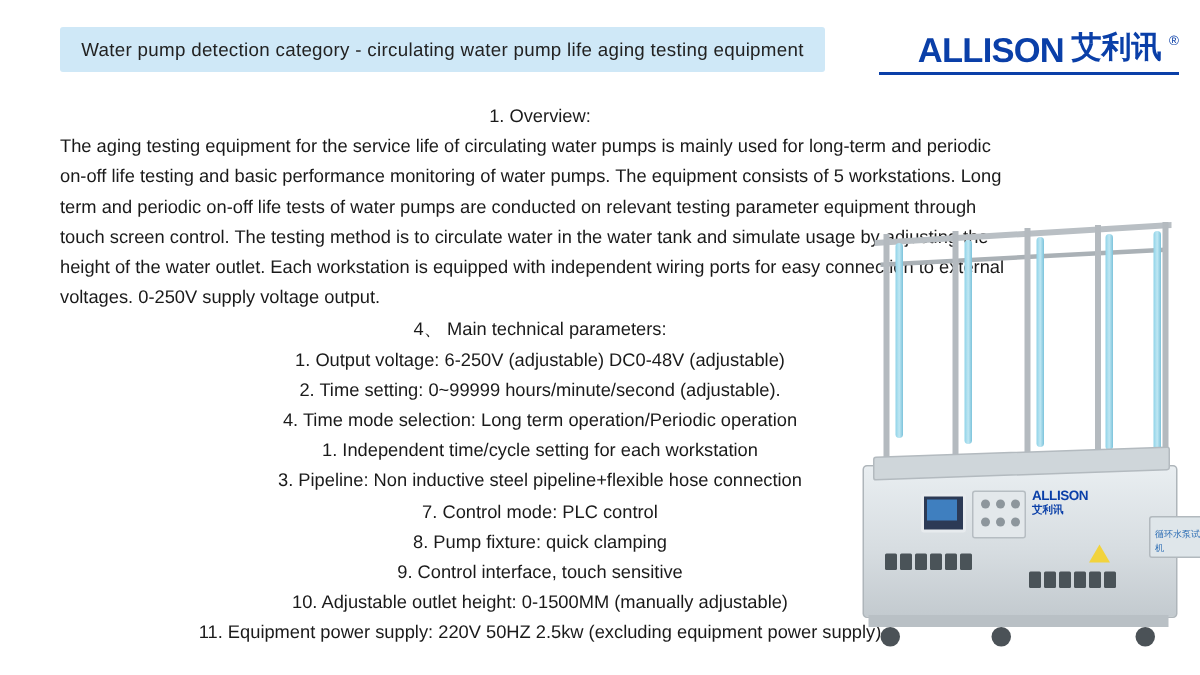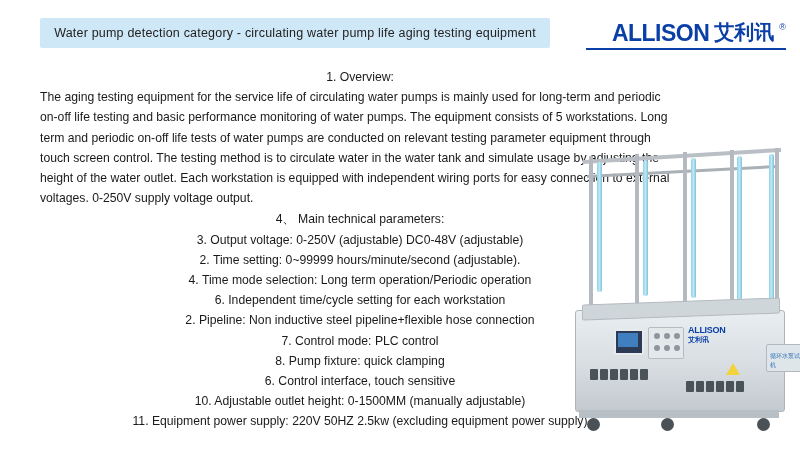--- a/index.html
+++ b/index.html
@@ -293,28 +293,28 @@
   <div class="brand-underline"></div>
 
   <div class="content">
 
     <div class="line section-head">1. Overview:</div>
     <div class="para">The aging testing equipment for the service life of circulating water pumps is mainly used for long-term and periodic on-off life testing and basic performance monitoring of water pumps. The equipment consists of 5 workstations. Long term and periodic on-off life tests of water pumps are conducted on relevant testing parameter equipment through touch screen control. The testing method is to circulate water in the water tank and simulate usage by adjusting the height of the water outlet. Each workstation is equipped with independent wiring ports for easy connection to external voltages. 0-250V supply voltage output.</div>
 
     <div class="line section-head">4、 Main technical parameters:</div>
 
     <div class="list">
-      <div class="line">3. Output voltage: 0-250V (adjustable) DC0-48V (adjustable)</div>
+      <div class="line">1. Output voltage: 6-250V (adjustable) DC0-48V (adjustable)</div>
       <div class="line">2. Time setting: 0~99999 hours/minute/second (adjustable).</div>
       <div class="line">4. Time mode selection: Long term operation/Periodic operation</div>
-      <div class="line">6. Independent time/cycle setting for each workstation</div>
-      <div class="line">2. Pipeline: Non inductive steel pipeline+flexible hose connection</div>
+      <div class="line">1. Independent time/cycle setting for each workstation</div>
+      <div class="line">3. Pipeline: Non inductive steel pipeline+flexible hose connection</div>
       <div class="line">7. Control mode: PLC control</div>
       <div class="line">8. Pump fixture: quick clamping</div>
-      <div class="line">6. Control interface, touch sensitive</div>
+      <div class="line">9. Control interface, touch sensitive</div>
       <div class="line">10. Adjustable outlet height: 0-1500MM (manually adjustable)</div>
       <div class="line">11. Equipment power supply: 220V 50HZ 2.5kw (excluding equipment power supply)</div>
 
     </div>
   </div>
 
   <div class="photo">
     <div class="rack">
       <div class="rack-top"></div>
       <div class="rack-top2"></div>

